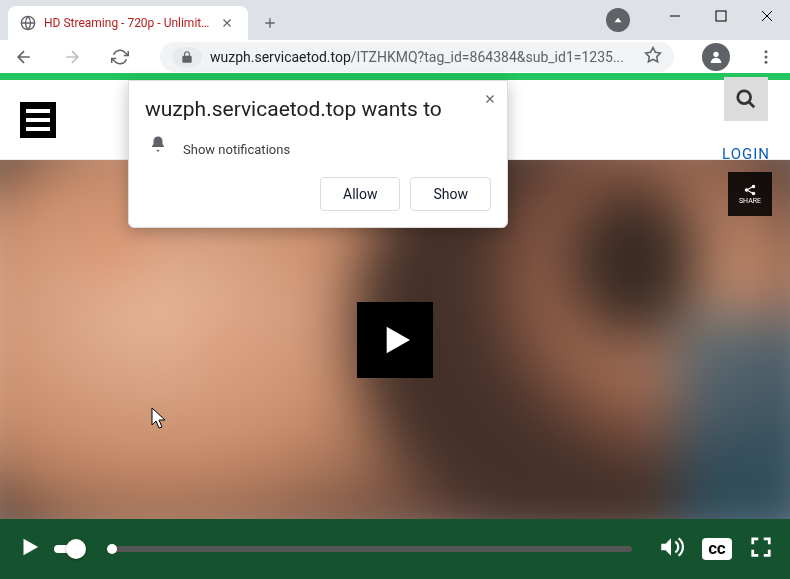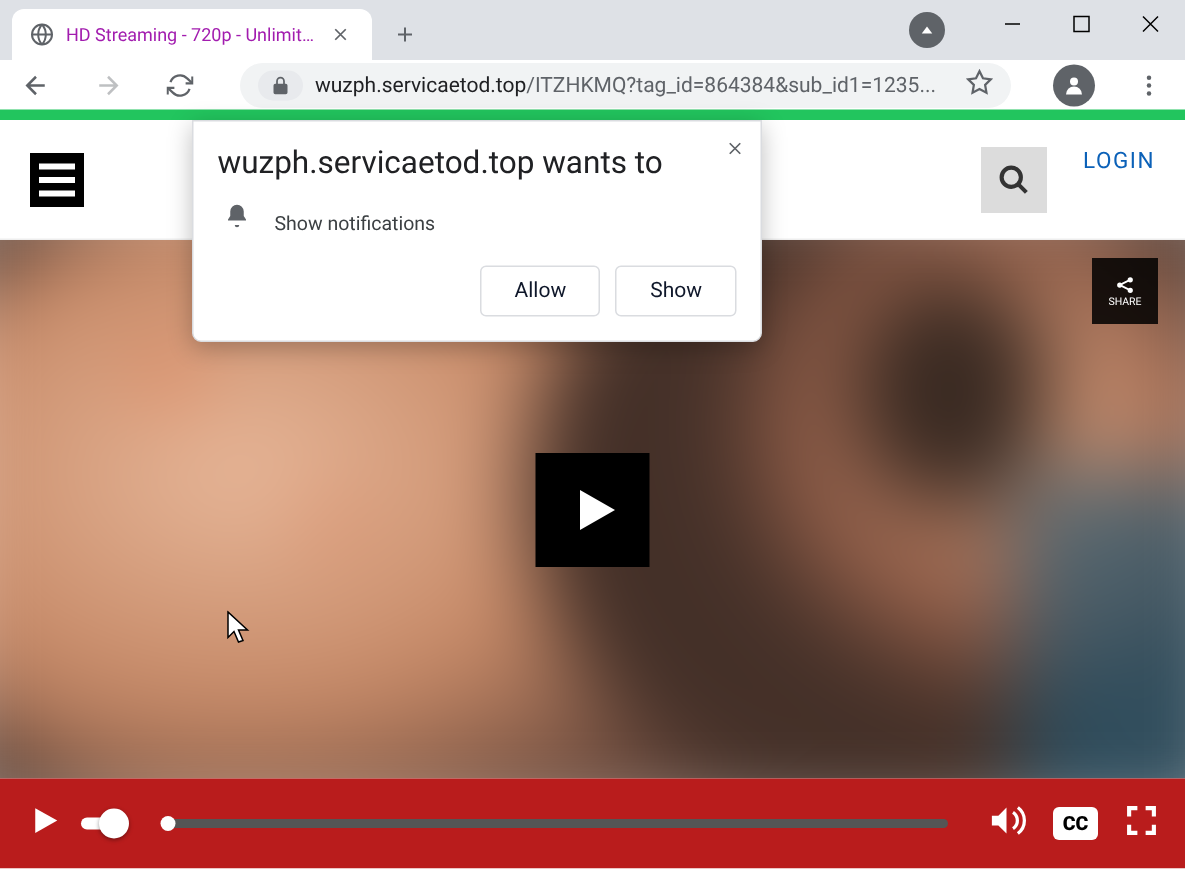--- a/index.html
+++ b/index.html
@@ -1,21 +1,21 @@
 <!DOCTYPE html>
 <html><head>
 <meta charset="utf-8">
 <style>
 * { margin: 0; padding: 0; box-sizing: border-box; font-family: -apple-system, BlinkMacSystemFont, "Segoe UI", Roboto, Arial, sans-serif; }
 body { width: 790px; height: 579px; background: #fff; overflow: hidden; position: relative; }
 
 .titlebar { height: 40px; background: #dee1e6; display: flex; align-items: flex-end; position: relative; }
 .tab { background: #fff; height: 34px; margin-left: 8px; display: flex; align-items: center; padding: 0 12px; border-radius: 8px 8px 0 0; width: 240px; gap: 8px; }
 .favicon { width: 16px; height: 16px; color: #5f6368; }
-.tab-title { font-size: 12px; color: #a21caf; white-space: nowrap; overflow: hidden; text-overflow: ellipsis; flex: 1; }
+.tab-title { font-size: 12px; color: #b91c1c; white-space: nowrap; overflow: hidden; text-overflow: ellipsis; flex: 1; }
 .tab-close { width: 16px; height: 16px; color: #5f6368; cursor: pointer; }
 .new-tab { width: 28px; height: 28px; display: flex; align-items: center; justify-content: center; margin-left: 8px; margin-bottom: 3px; cursor: pointer; border-radius: 50%; }
 .incognito { position: absolute; right: 160px; top: 8px; width: 24px; height: 24px; background: #5f6368; border-radius: 50%; display: flex; align-items: center; justify-content: center; color: #fff; }
 .win-controls { position: absolute; right: 0; top: 0; height: 40px; display: flex; }
 .win-btn { width: 46px; height: 32px; display: flex; align-items: center; justify-content: center; cursor: pointer; color: #000; }
 
 .toolbar { height: 40px; background: #fff; display: flex; align-items: center; padding: 0 8px; gap: 16px; border-bottom: 7px solid #22c55e; }
 .nav-btn { width: 32px; height: 32px; display: flex; align-items: center; justify-content: center; border-radius: 50%; cursor: pointer; color: #5f6368; }
 .nav-btn.disabled { opacity: 0.4; cursor: default; }
 .addr-bar { flex: 1; height: 30px; background: #f1f3f4; border-radius: 15px; display: flex; align-items: center; padding: 0 12px; gap: 8px; margin: 0 8px; }
@@ -24,31 +24,31 @@
 .url-text .host { color: #202124; }
 .star-btn { color: #5f6368; }
 .profile { width: 28px; height: 28px; background: #5f6368; border-radius: 50%; display: flex; align-items: center; justify-content: center; color: #fff; margin: 0 4px; }
 .menu-btn { width: 32px; height: 32px; display: flex; align-items: center; justify-content: center; cursor: pointer; color: #5f6368; }
 
 .content { position: relative; height: 499px; background: #fff; }
 
 .site-header { position: absolute; top: 0; left: 0; right: 0; height: 80px; background: #fff; display: flex; align-items: center; padding: 0 20px; z-index: 5; border-bottom:1px solid #eee;}
 .hamburger { width: 36px; height: 36px; background: #000; display: flex; flex-direction: column; justify-content: center; align-items: center; gap: 5px; }
 .hamburger span { width: 24px; height: 4px; background: #fff; }
-.header-right { margin-left: auto; display: flex; gap: 24px; }
+.header-right { margin-left: auto; display: flex; align-items: center; gap: 24px; flex-direction: column; }
 .search-box { width: 44px; height: 44px; background: #dcdcdc; display: flex; align-items: center; justify-content: center; }
 .login-link { color: #0b61b8; font-size: 15px; font-weight: 400; letter-spacing: 1px; }
 
 .video-area { position: absolute; top: 80px; left: 0; right: 0; bottom: 60px; overflow: hidden; }
 .video-bg { position: absolute; inset: -40px; filter: blur(28px); }
 .share-btn { position: absolute; top: 12px; right: 18px; width: 44px; height: 44px; background: rgba(0,0,0,0.85); display: flex; flex-direction:column; align-items: center; justify-content: center; color: #fff; font-size: 7px; gap:1px; }
 .play-overlay { position: absolute; top: 50%; left: 50%; transform: translate(-50%, -50%); width: 76px; height: 76px; background: #000; display: flex; align-items: center; justify-content: center; }
 .play-overlay svg { fill: #fff; }
 
-.controls-bar { position: absolute; bottom: 0; left: 0; right: 0; height: 60px; background: #b91c1c; display: flex; align-items: center; padding: 0 18px; gap: 14px; }
+.controls-bar { position: absolute; bottom: 0; left: 0; right: 0; height: 60px; background: #14532d; display: flex; align-items: center; padding: 0 18px; gap: 14px; }
 .ctrl-play svg { fill: #fff; }
 .vol-slider { display: flex; align-items: center; gap: 0; }
 .vol-knob { width: 20px; height: 20px; background: #fff; border-radius: 10px; box-shadow: 0 1px 3px rgba(0,0,0,0.4); }
 .vol-filled { width: 18px; height: 8px; background: #fff; border-radius: 4px 0 0 4px; margin-right:-6px;}
 .progress-bar { flex: 1; height: 6px; background: #555; border-radius: 3px; margin: 0 12px; position: relative; }
 .progress-knob { position: absolute; left: 0; top: 50%; transform: translate(-50%, -50%); width: 10px; height: 10px; background: #fff; border-radius: 50%; }
 .ctrl-right { display: flex; align-items: center; gap: 18px; }
 .ctrl-icon { color: #fff; }
 .cc-icon { width: 30px; height: 22px; background: #fff; border-radius: 4px; display: flex; align-items: center; justify-content: center; font-weight: 900; font-size: 13px; color: #000; }
 .full-icon svg { stroke: #fff; fill: none; }

